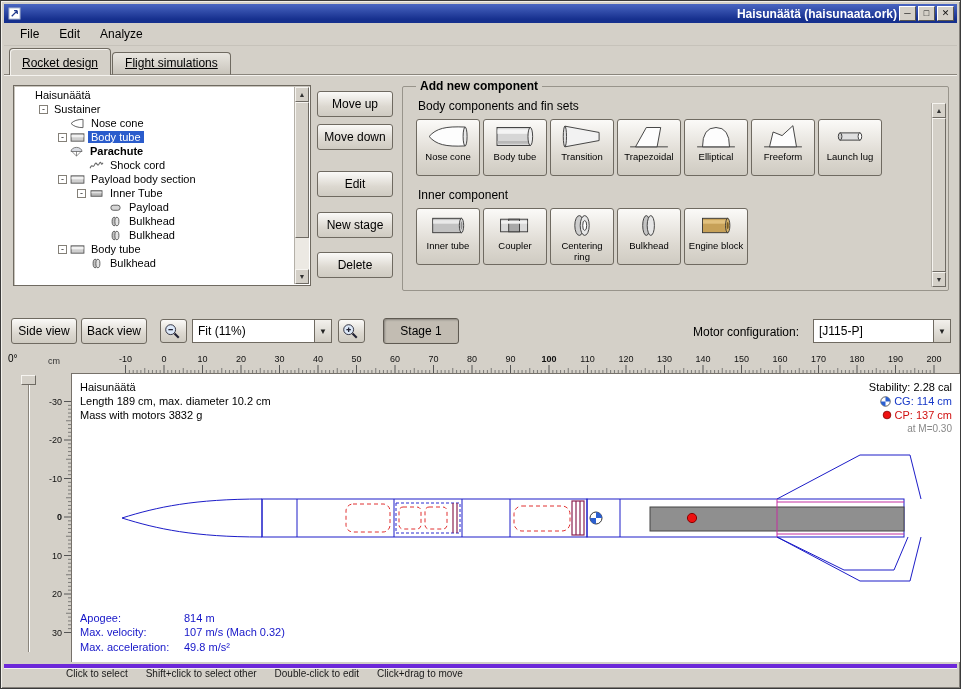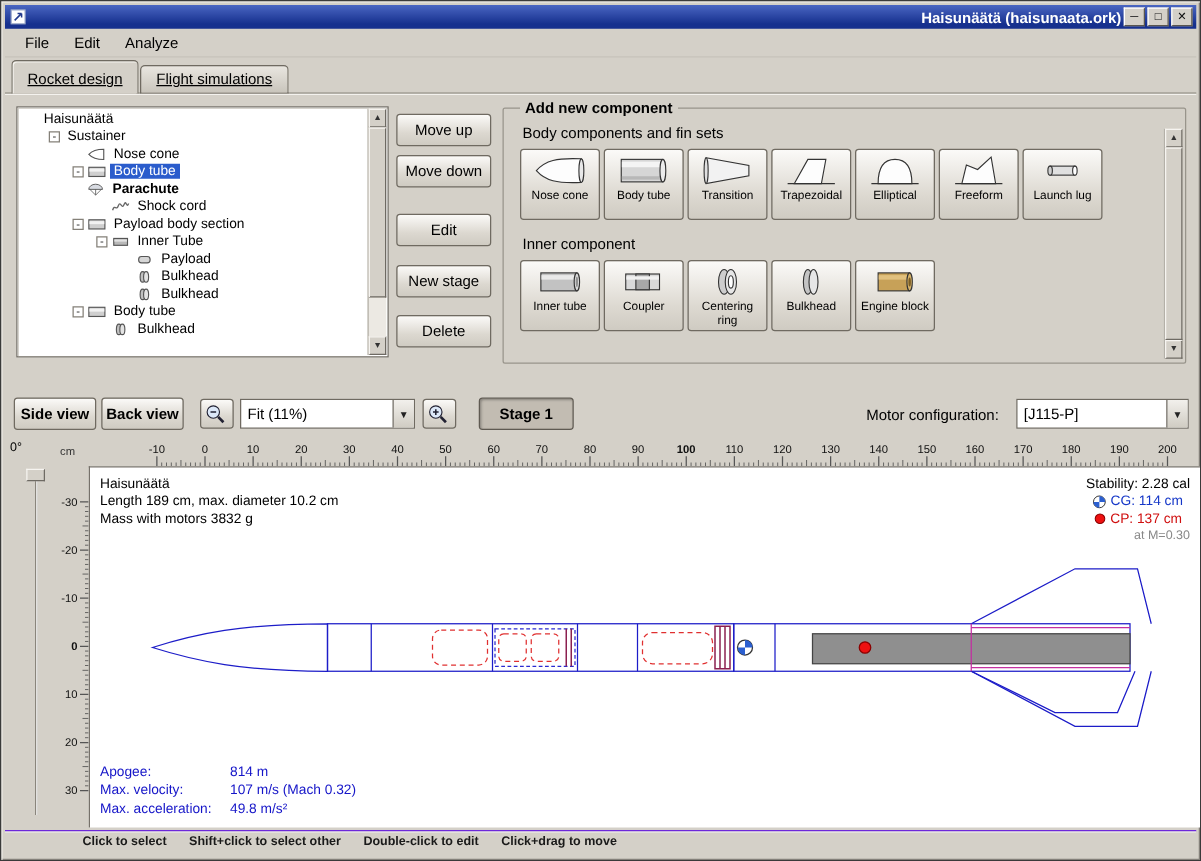--- a/index.html
+++ b/index.html
@@ -51,21 +51,21 @@
     border-radius:2px;padding:0 24px 4px 13px;}
   .addpanel legend{font-size:12px;font-weight:bold;padding:0 4px;}
   .glabel{font-size:12px;margin:6px 0 6px 2px;}
   .librow{display:flex;gap:3px;margin-bottom:12px;}
   .libbtn{width:64px;height:57px;display:flex;flex-direction:column;align-items:center;padding-top:2px;
     background:linear-gradient(#fbfaf8,#ddd9d1 65%,#cfcbc2);border:1px solid #6f6a61;border-radius:3px;font-family:inherit;}
   .libic{height:29px;display:flex;align-items:center;justify-content:center;}
   .liblabel{font-size:9.5px;line-height:10.5px;text-align:center;margin-top:1px;width:58px;}
   
   .toolbtn{position:absolute;display:flex;align-items:center;justify-content:center;font-size:12px;font-family:inherit;
-    background:linear-gradient(#fbfaf8,#dcd8d0 60%,#cfcbc2);border:1px solid #6f6a61;border-radius:3px;font-weight:bold;}
+    background:linear-gradient(#fbfaf8,#dcd8d0 60%,#cfcbc2);border:1px solid #6f6a61;border-radius:3px;}
   .toolbtn.pressed{background:#c2bcb2;box-shadow:inset 1px 1px 2px rgba(0,0,0,.3);border-color:#5f5a52;}
   .combo{position:absolute;height:24px;background:#fff;border:1px solid #6f6a61;display:flex;align-items:center;}
   .combo .val{flex:1;font-size:12px;padding:0 5px;white-space:nowrap;overflow:hidden;}
   .combo .arrowbtn{width:17px;height:100%;background:linear-gradient(#f2f0ec,#d0ccc3);
     border-left:1px solid #6f6a61;display:flex;align-items:center;justify-content:center;font-size:8px;color:#222;}
   .motor-label{position:absolute;left:692px;top:324px;font-size:12px;}
   
   .rotdeg{position:absolute;left:7px;top:352px;font-size:10px;}
   .cmlabel{position:absolute;left:47px;top:355px;font-size:9px;color:#333;}
   .hruler{position:absolute;left:70px;top:350px;width:889px;height:22px;}
@@ -75,27 +75,27 @@
     border-color:#f6f4f0 #6e6a63 #6e6a63 #f6f4f0;}
   .vruler{position:absolute;left:38px;top:372px;width:32px;height:289px;}
   .rocket-canvas{position:absolute;left:70px;top:372px;width:889px;height:289px;background:#fff;
     border-left:1px solid #76716a;border-top:1px solid #76716a;}
   .rocket-svg{position:absolute;left:0;top:0;}
   .canvas-info{position:absolute;left:8px;top:6px;font-size:11px;line-height:14px;color:#000;}
   .stability{position:absolute;right:8px;top:6px;text-align:right;font-size:11px;line-height:14px;}
   .stability .cgrow{color:#1537c8;}
   .stability .cprow{color:#d01010;}
   .stability .mach{color:#888;font-size:10px;}
-  .stability .row{display:flex;justify-content:center;align-items:center;gap:0;}
+  .stability .row{display:flex;justify-content:flex-end;align-items:center;gap:0;}
   .flight{position:absolute;left:8px;bottom:8px;color:#1515c8;font-size:11px;line-height:14.5px;
     display:grid;grid-template-columns:104px auto;}
   
-  .statusbar{position:absolute;left:3px;right:3px;top:663px;height:18px;border-top:1px solid #6d28d9;
-    box-shadow:inset 0 1px 0 #f4f2ee;display:flex;align-items:center;padding-left:62px;gap:18px;
-    font-size:10px;font-weight:bold;color:#1a1a1a;}
+  .statusbar{position:absolute;left:3px;right:3px;top:663px;height:18px;border-top:4px solid #6d28d9;
+    box-shadow:inset 0 1px 0 #f4f2ee;display:flex;align-items:flex-start;padding-left:62px;gap:18px;
+    font-size:10px;font-weight:normal;color:#1a1a1a;}
 </style>
 </head>
 <body>
 
 <div class="window">
 
   <div class="titlebar">
     <span class="appicon">
       <svg viewBox="0 0 14 14" width="13" height="13">
           <rect x="1" y="1" width="12" height="12" fill="#fff" stroke="#9aa8c8"></rect>

